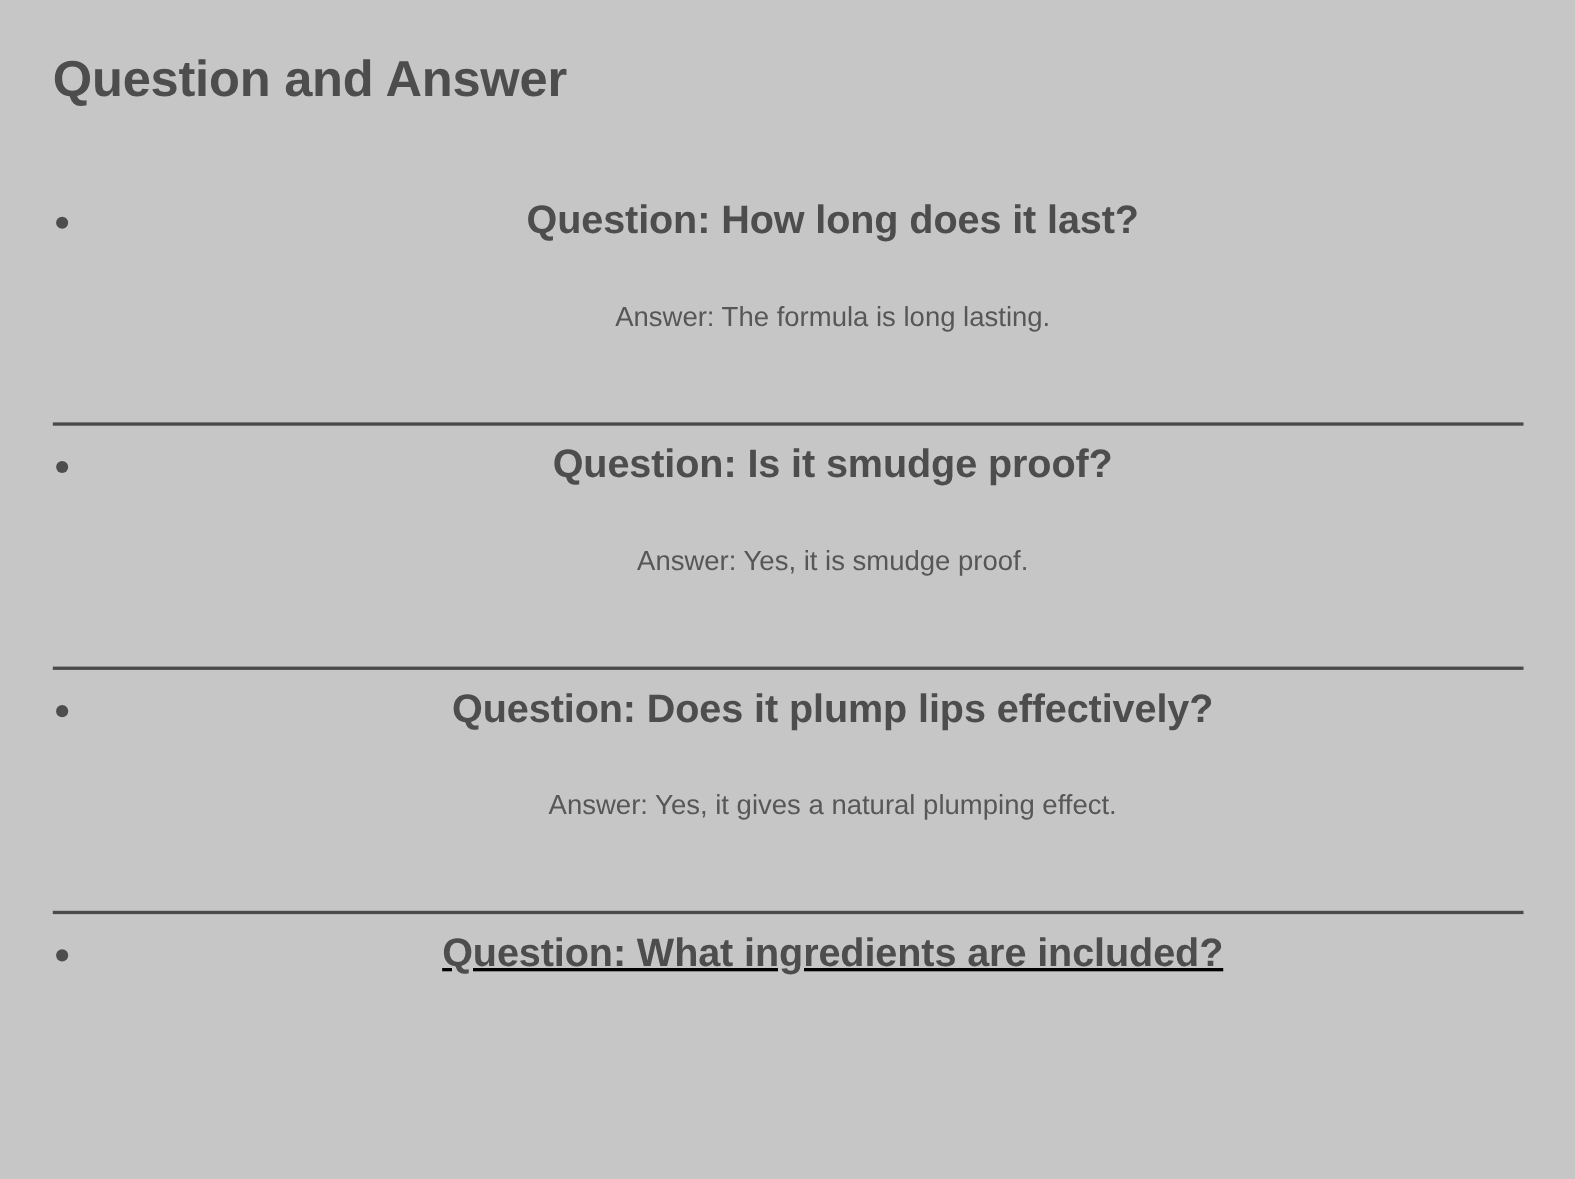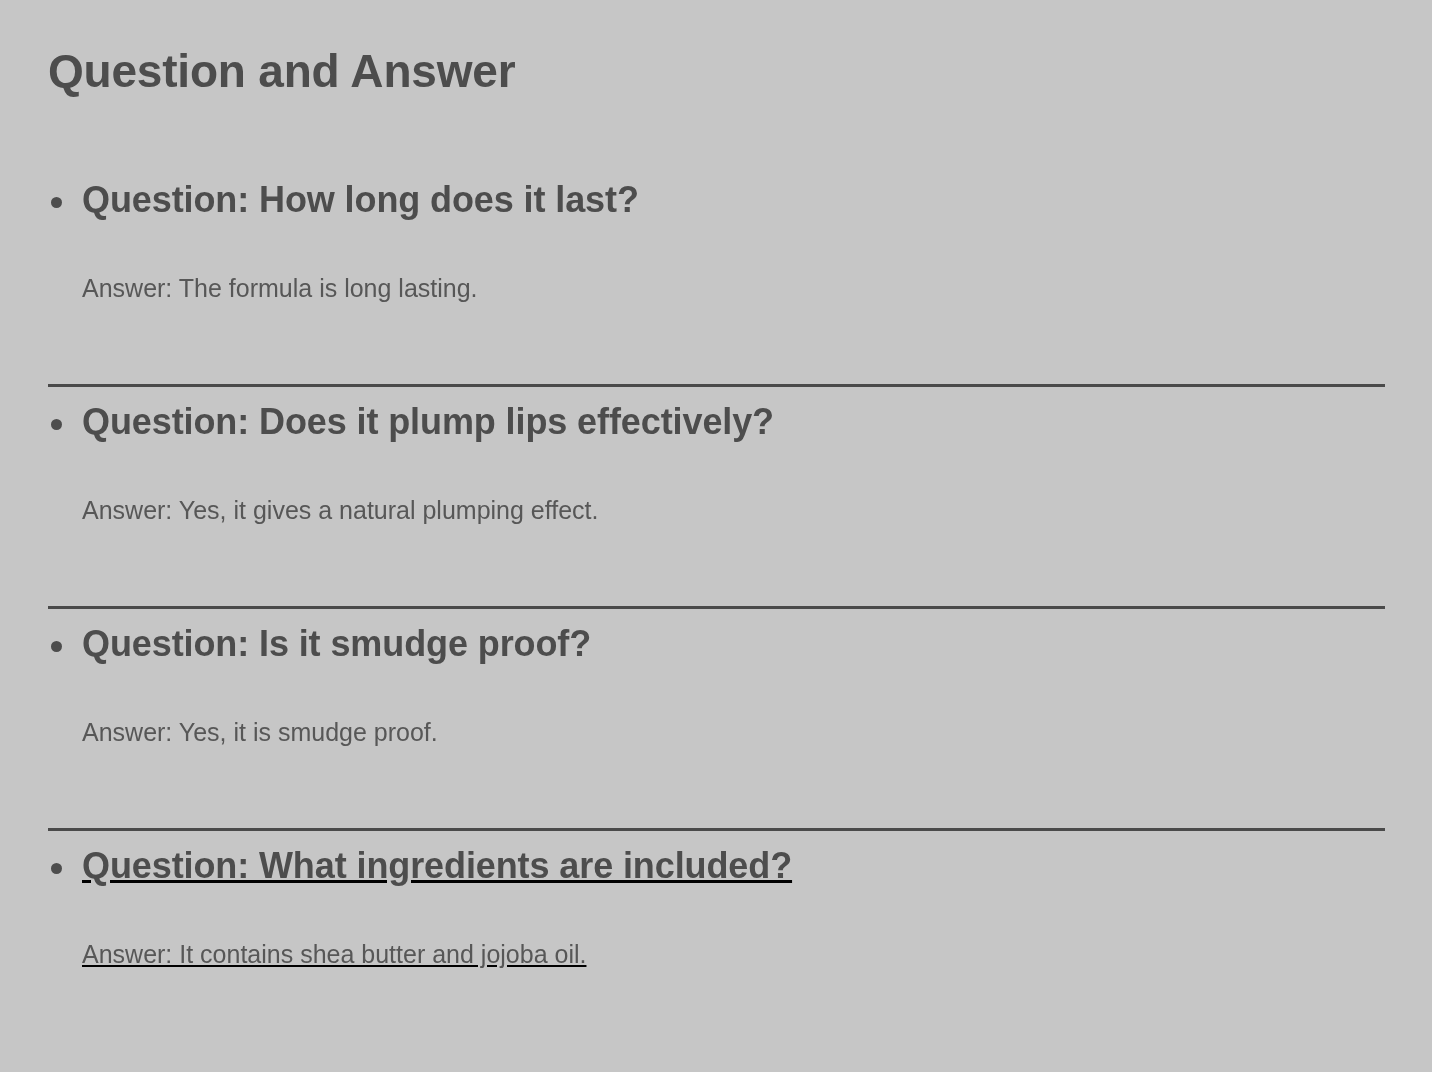--- a/index.html
+++ b/index.html
@@ -45,20 +45,21 @@
     width: 1432px;
     margin: 0;
     padding: 0;
     list-style: none;
   }
 
   .qa-item {
     position: relative;
     height: 222px;
     box-sizing: border-box;
+    text-align: center;
   }
 
   .qa-item:last-child {
     height: auto;
     text-decoration: underline;
   }
 
   .qa-question-row {
     position: relative;
     padding-left: 82px;
@@ -123,37 +124,36 @@
         <span class="qa-bullet"></span>
         <span class="qa-question">Question: How long does it last?</span>
       </div>
       <p class="qa-answer">Answer: The formula is long lasting.</p>
       <hr class="qa-divider">
     </li>
 
     <li class="qa-item">
       <div class="qa-question-row">
         <span class="qa-bullet"></span>
+        <span class="qa-question">Question: Is it smudge proof?</span>
+      </div>
+      <p class="qa-answer">Answer: Yes, it is smudge proof.</p>
+      <hr class="qa-divider">
+    </li>
+
+    <li class="qa-item">
+      <div class="qa-question-row">
+        <span class="qa-bullet"></span>
         <span class="qa-question">Question: Does it plump lips effectively?</span>
       </div>
       <p class="qa-answer">Answer: Yes, it gives a natural plumping effect.</p>
       <hr class="qa-divider">
     </li>
 
     <li class="qa-item">
       <div class="qa-question-row">
         <span class="qa-bullet"></span>
-        <span class="qa-question">Question: Is it smudge proof?</span>
-      </div>
-      <p class="qa-answer">Answer: Yes, it is smudge proof.</p>
-      <hr class="qa-divider">
-    </li>
-
-    <li class="qa-item">
-      <div class="qa-question-row">
-        <span class="qa-bullet"></span>
         <span class="qa-question">Question: What ingredients are included?</span>
       </div>
-      <p class="qa-answer">Answer: It contains shea butter and jojoba oil.</p>
     </li>
 
   </ul>
 </div>
 
 </body></html>

